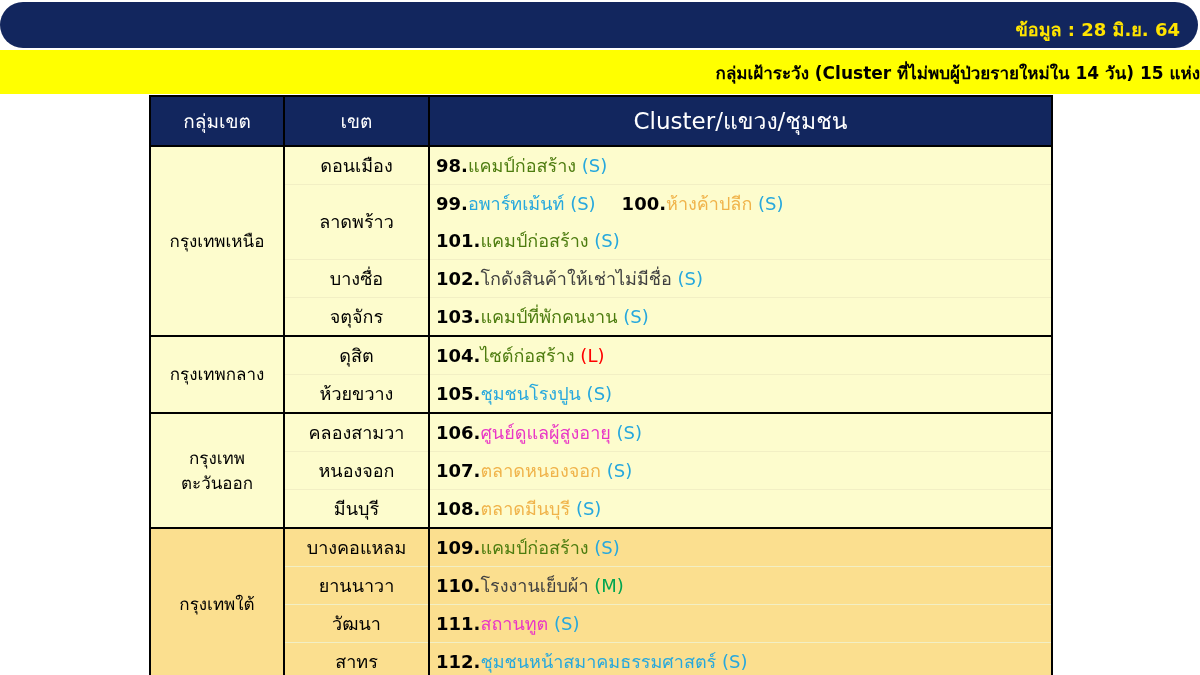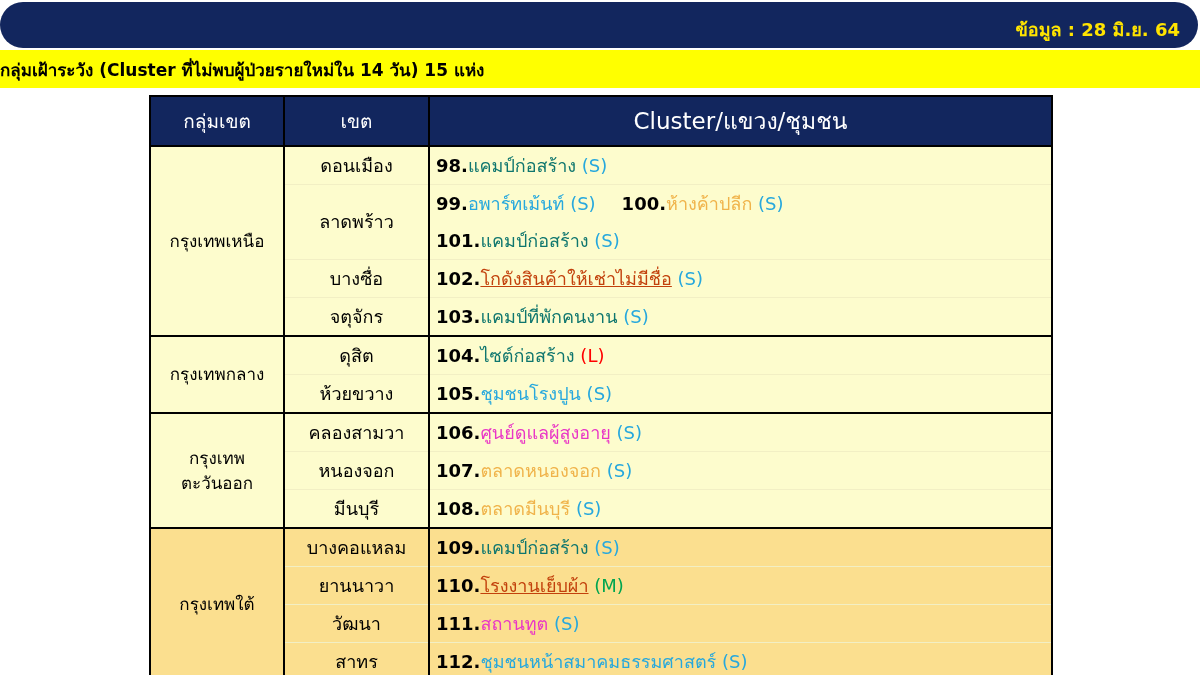--- a/index.html
+++ b/index.html
@@ -49,25 +49,25 @@
     line-height: 24px;
     white-space: nowrap;
   }
 
   
   #subtitle-bar {
     position: absolute;
     left: 0px;
     top: 50px;
     width: 1200px;
-    height: 38px;
+    height: 44px;
     background: #ffff00;
     display: flex;
     align-items: center;
-    justify-content: flex-start;
+    justify-content: flex-end;
   }
   #subtitle-text {
     color: #000000;
     font-size: 17px;
     font-weight: bold;
     white-space: nowrap;
   }
 
   
   #cluster-table {
@@ -130,23 +130,23 @@
     white-space: nowrap;
   }
 
   tr.band-light > td { background: #fdfccd; }
   tr.band-gold  > td { background: #fbdf8f; }
 
   .num { color: #000000; font-weight: 600; }
   .gap { display: inline-block; width: 26px; }
 
   
-  .c-black   { color: #0f766e; }
+  .c-black   { color: #4d7c0f; }
   .c-cyan    { color: #27a8dd; }
-  .c-orange  { color: #c2410c; text-decoration: underline; }
+  .c-orange  { color: #404040; }
   .c-tan     { color: #f0b34a; }
   .c-magenta { color: #e936c6; }
   .s-S { color: #27a8dd; }
   .s-M { color: #00a550; }
   .s-L { color: #ff0000; }
 </style>
 </head>
 <body>
 
 <div id="title-bar">

